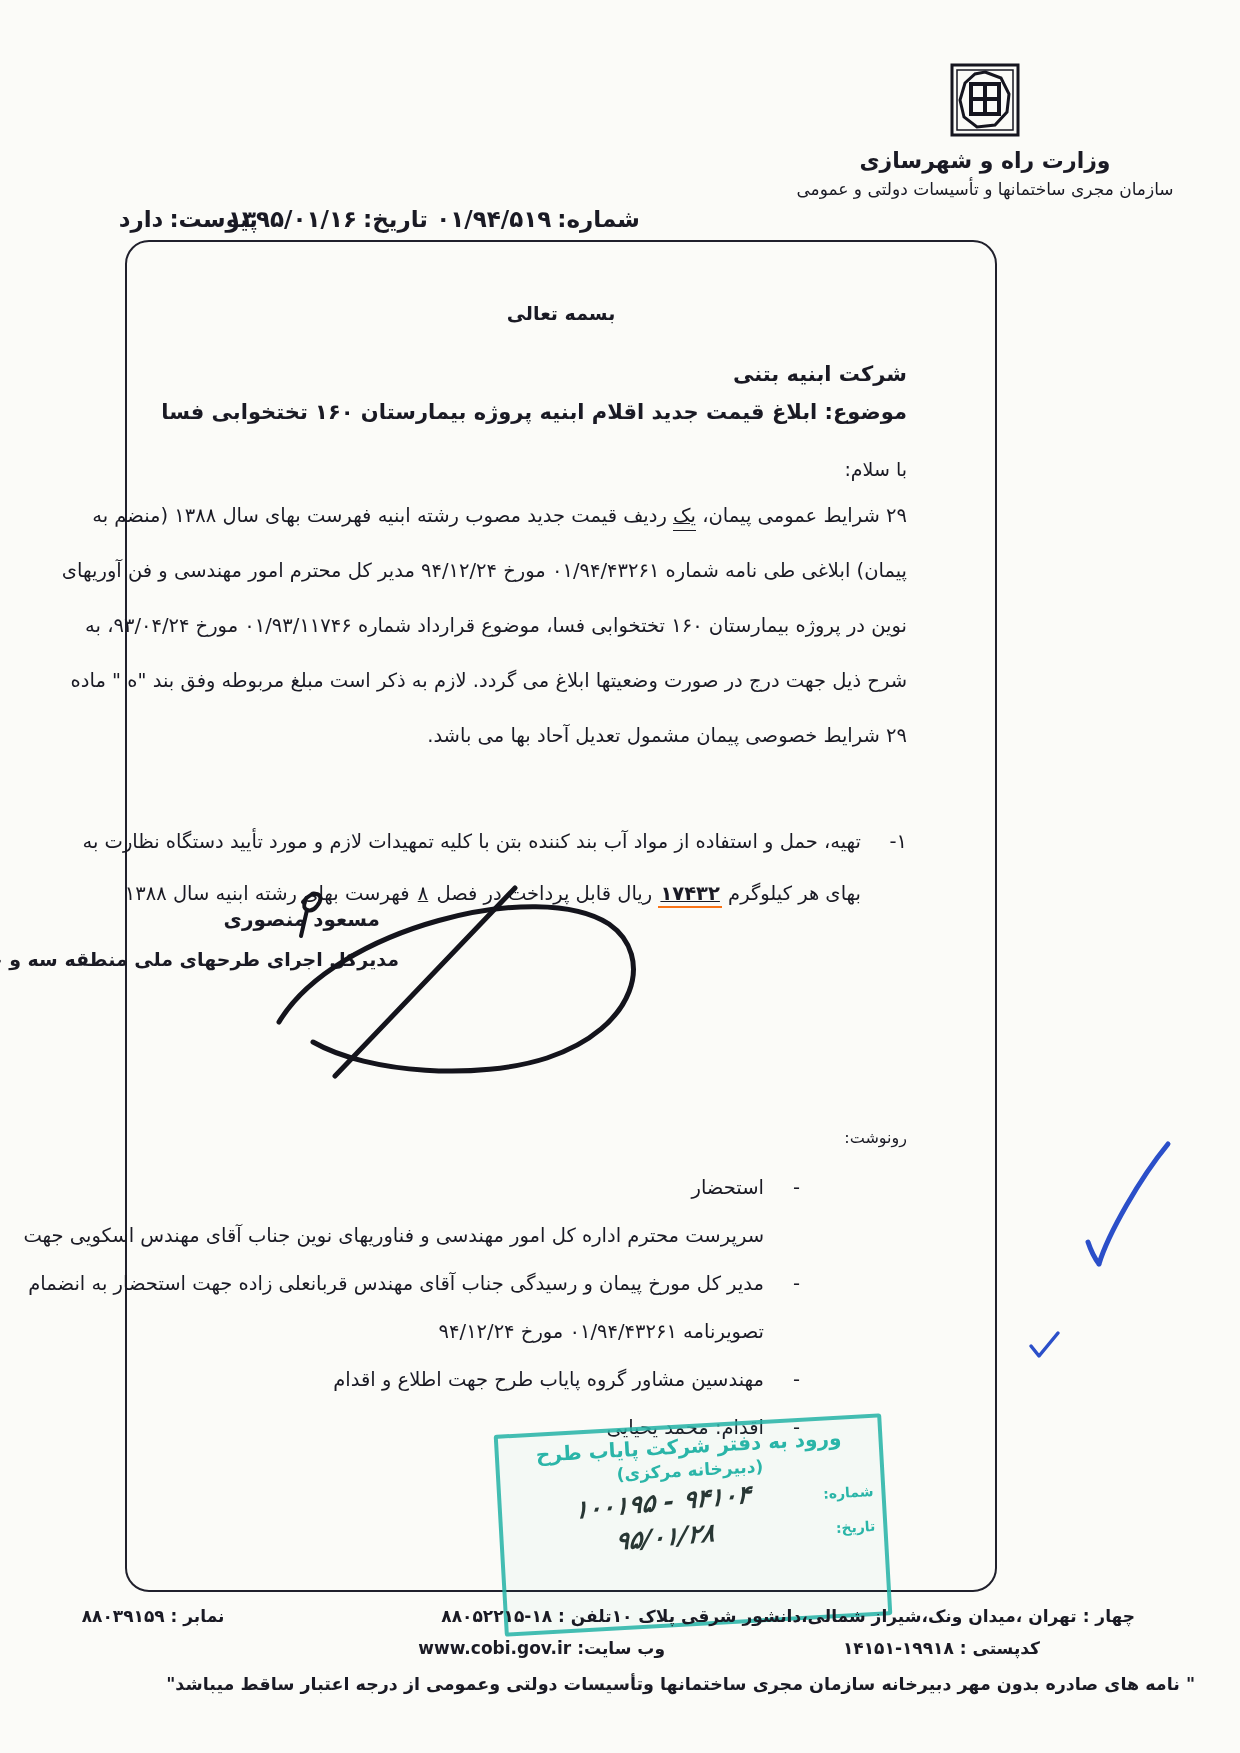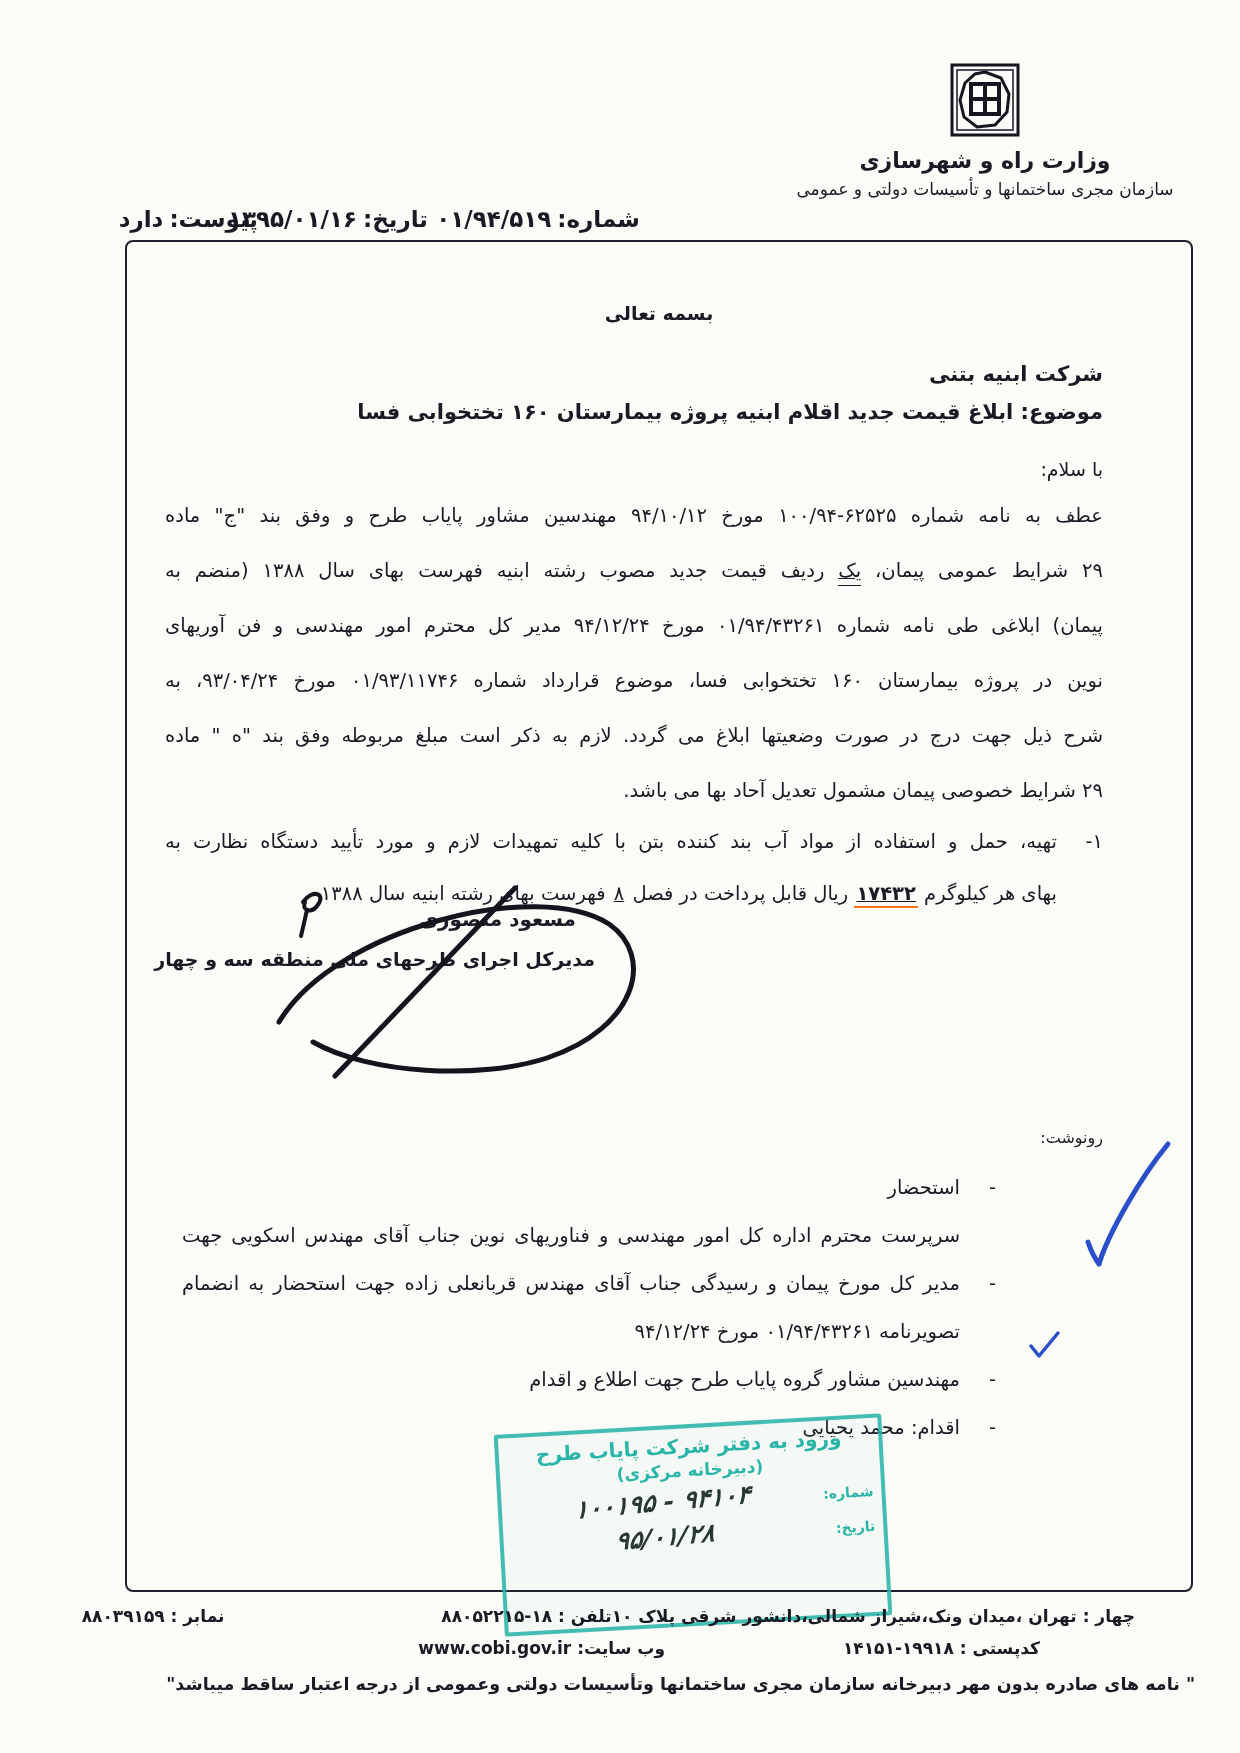--- a/index.html
+++ b/index.html
@@ -19,22 +19,22 @@
 
   
   .hfield{position:absolute;top:206px;font-size:23px;font-weight:bold;direction:rtl;white-space:nowrap;}
   .hfield .lbl{margin-left:6px;}
   .f-number{right:600px;}
   .f-date{right:812px;}
   .f-attach{right:982px;}
 
   
   .frame{
-    position:absolute;left:125px;top:240px;width:1068px;height:1352px;
-    border:2px solid #20202c;border-radius:8px;box-sizing:border-box;
+    position:absolute;left:125px;top:240px;width:872px;height:1352px;
+    border:2px solid #20202c;border-radius:24px;box-sizing:border-box;
   }
 
   .basmala{position:absolute;top:60px;left:0;width:100%;text-align:center;font-weight:bold;font-size:19px;}
   .recipient{position:absolute;top:120px;right:88px;font-weight:bold;font-size:21px;text-align:right;}
   .subject{position:absolute;top:158px;right:88px;font-weight:bold;font-size:21px;}
   .salutation{position:absolute;top:216px;right:88px;font-size:19px;}
 
   .paragraph{position:absolute;top:246px;right:88px;left:38px;font-size:19.5px;}
   .pline{
     direction:rtl;line-height:55px;height:55px;white-space:nowrap;
@@ -121,21 +121,20 @@
 <div class="hfield f-attach"><span class="lbl">پیوست:</span><span>دارد</span></div>
 
 <div class="frame">
 
   <div class="basmala">بسمه تعالی</div>
   <div class="recipient rtl">شرکت ابنیه بتنی</div>
   <div class="subject rtl">موضوع: ابلاغ قیمت جدید اقلام ابنیه پروژه بیمارستان ۱۶۰ تختخوابی فسا</div>
   <div class="salutation rtl">با سلام:</div>
 
   <div class="paragraph">
-    <div class="pline">عطف به نامه شماره ۶۲۵۲۵-۱۰۰/۹۴ مورخ ۹۴/۱۰/۱۲ مهندسین مشاور پایاب طرح و وفق بند "ج" ماده</div>
     <div class="pline"><span>۲۹  شرایط عمومی پیمان، </span><span class="u-word">یک</span><span> ردیف قیمت جدید مصوب رشته ابنیه فهرست بهای سال ۱۳۸۸ (منضم به</span></div>
     <div class="pline">پیمان) ابلاغی طی نامه شماره ۰۱/۹۴/۴۳۲۶۱ مورخ ۹۴/۱۲/۲۴ مدیر کل محترم امور مهندسی و فن آوریهای</div>
     <div class="pline">نوین در پروژه بیمارستان ۱۶۰ تختخوابی فسا، موضوع قرارداد شماره ۰۱/۹۳/۱۱۷۴۶ مورخ ۹۳/۰۴/۲۴، به</div>
     <div class="pline">شرح ذیل جهت درج در صورت وضعیتها ابلاغ می گردد. لازم به ذکر است مبلغ مربوطه وفق بند "ه " ماده</div>
     <div class="pline last">۲۹ شرایط خصوصی پیمان مشمول تعدیل آحاد بها می باشد.</div>
   </div>
 
   <div class="item">
     <div class="item-marker">۱-</div>
     <div class="item-lines">

